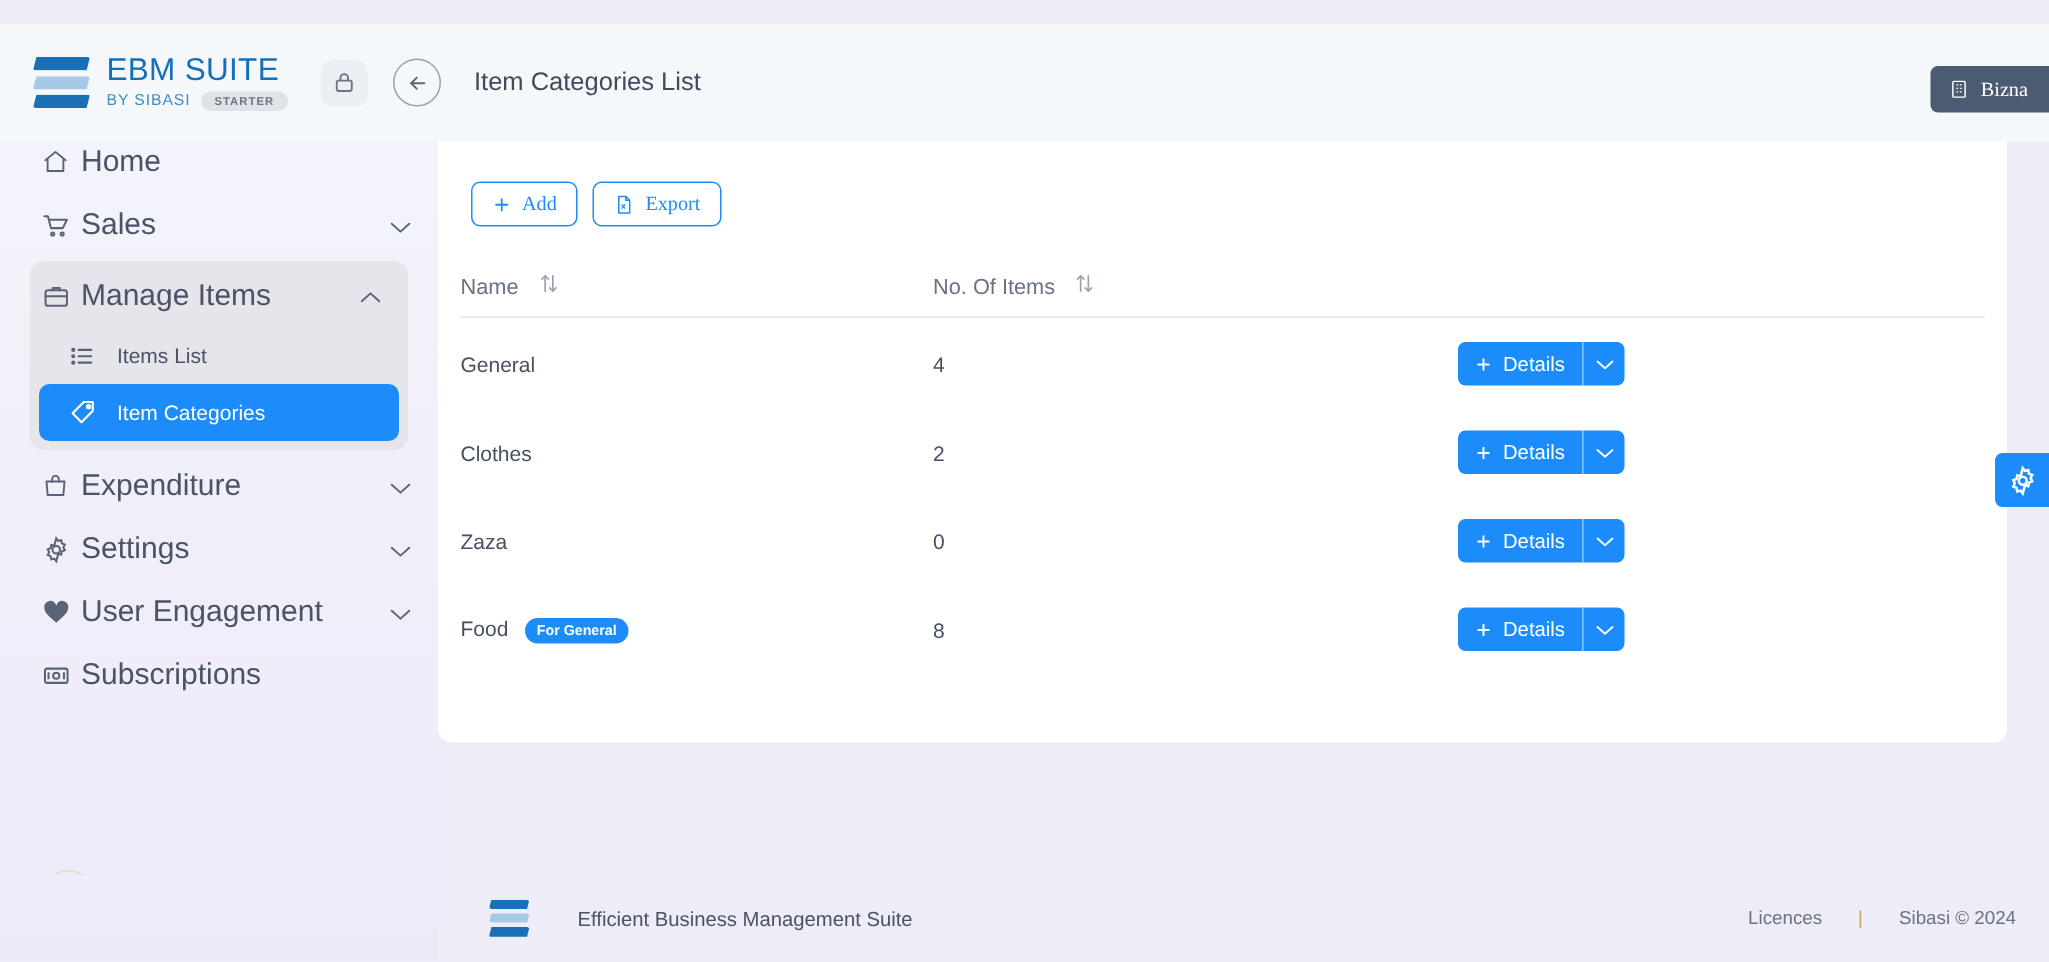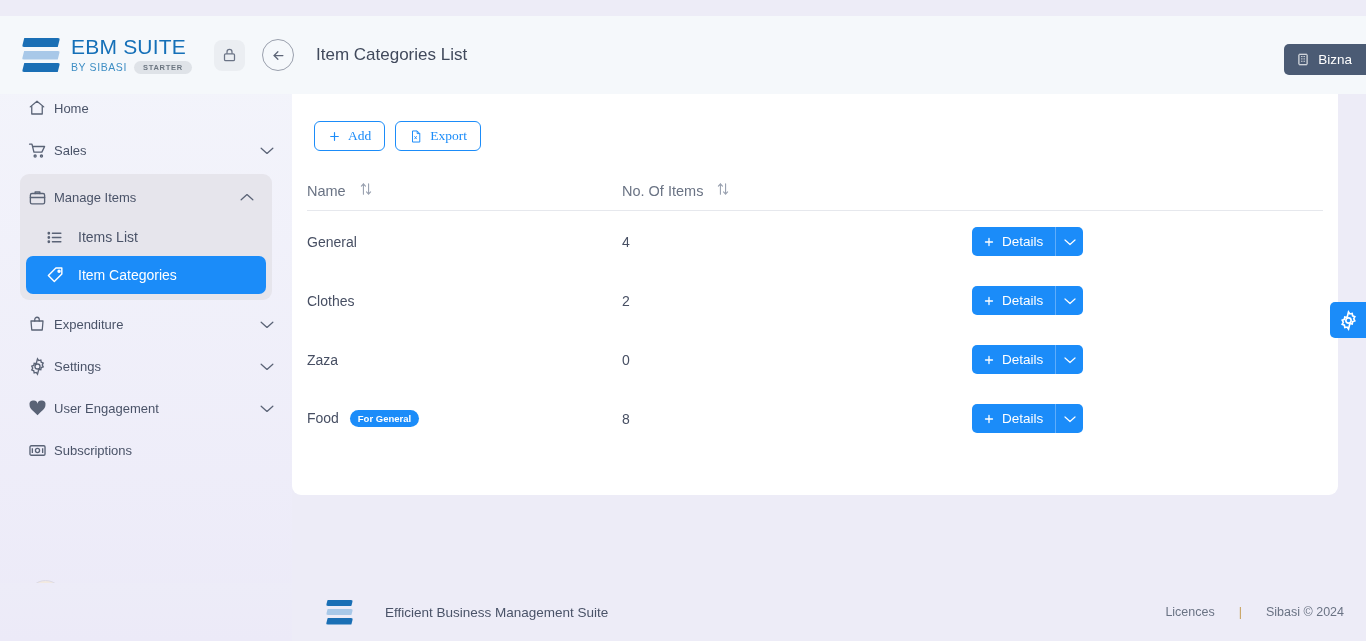--- a/index.html
+++ b/index.html
@@ -44,32 +44,32 @@
     display: flex; align-items: center; justify-content: center;
     margin-left: 17px;
   }
   .page-title {
     margin-left: 22px; font-size: 17px; color: #414a5c; font-weight: 400;
   }
   .tenant-badge {
     position: absolute; right: 0; top: 28px;
     background: #4b5b74; color: #fff; border-radius: 5px 0 0 5px;
     height: 31px; display: flex; align-items: center; gap: 8px;
-    padding: 0 14px 0 12px; font-size: 13.5px;
+    padding: 0 14px 0 12px; font-size: 13.5px; font-family: Liberation Serif, serif;
   }
 
   
   .sidebar {
     position: absolute; top: 78px; left: 0; width: 292px; height: 563px;
     background: linear-gradient(180deg,#f3f4fb 0%, #eceaf8 100%);
   }
   .nav { padding-top: 9px; }
   .nav-item {
     height: 42px; display: flex; align-items: center;
-    padding-left: 28px; padding-right: 18px; color: #4a5368; font-size: 13px;
+    padding-left: 28px; padding-right: 18px; color: #4a5368; font-size: 20px;
     position: relative;
   }
   .nav-item .ico { width: 26px; display: flex; align-items: center; }
   .nav-item .lbl { flex: 1; }
   .chev { color: #5a6376; }
 
   .group-open {
     margin: 3px 20px 3px 20px;
     background: #e6e5ec;
     border-radius: 9px;

